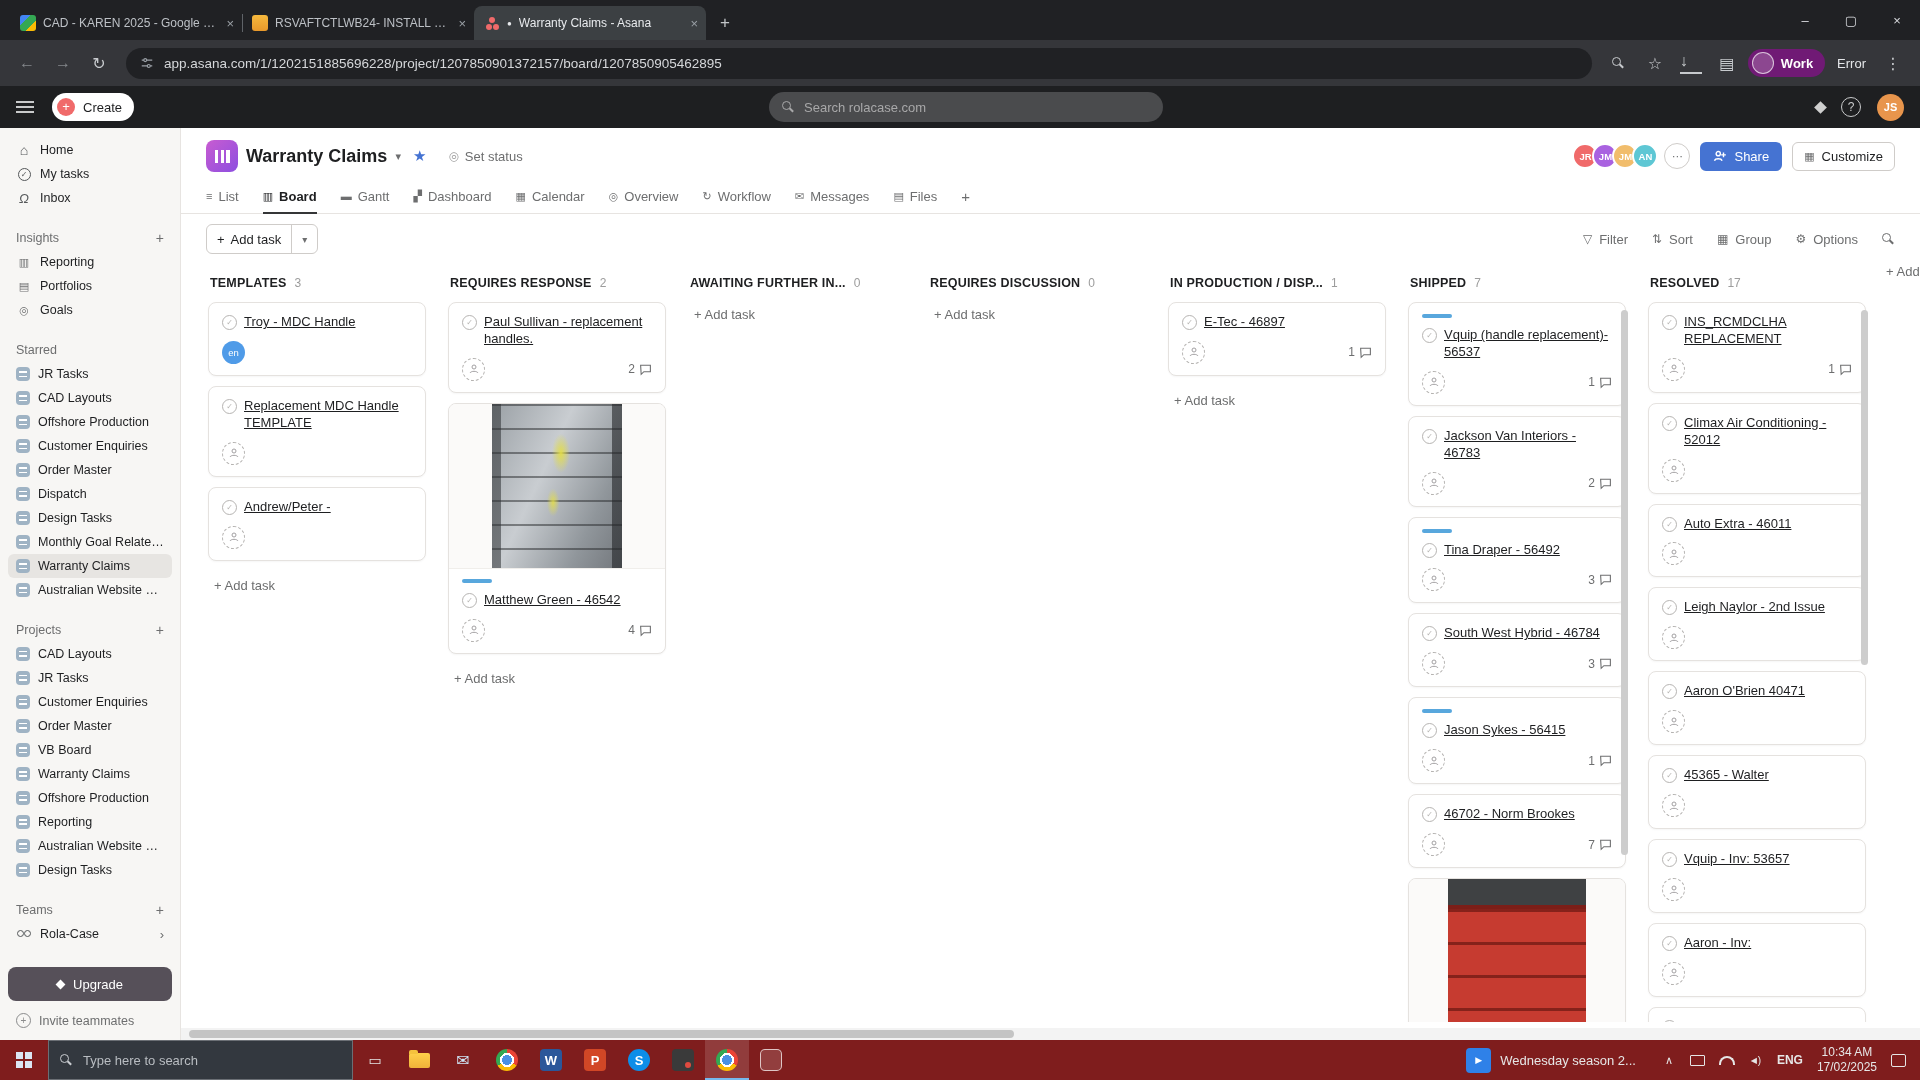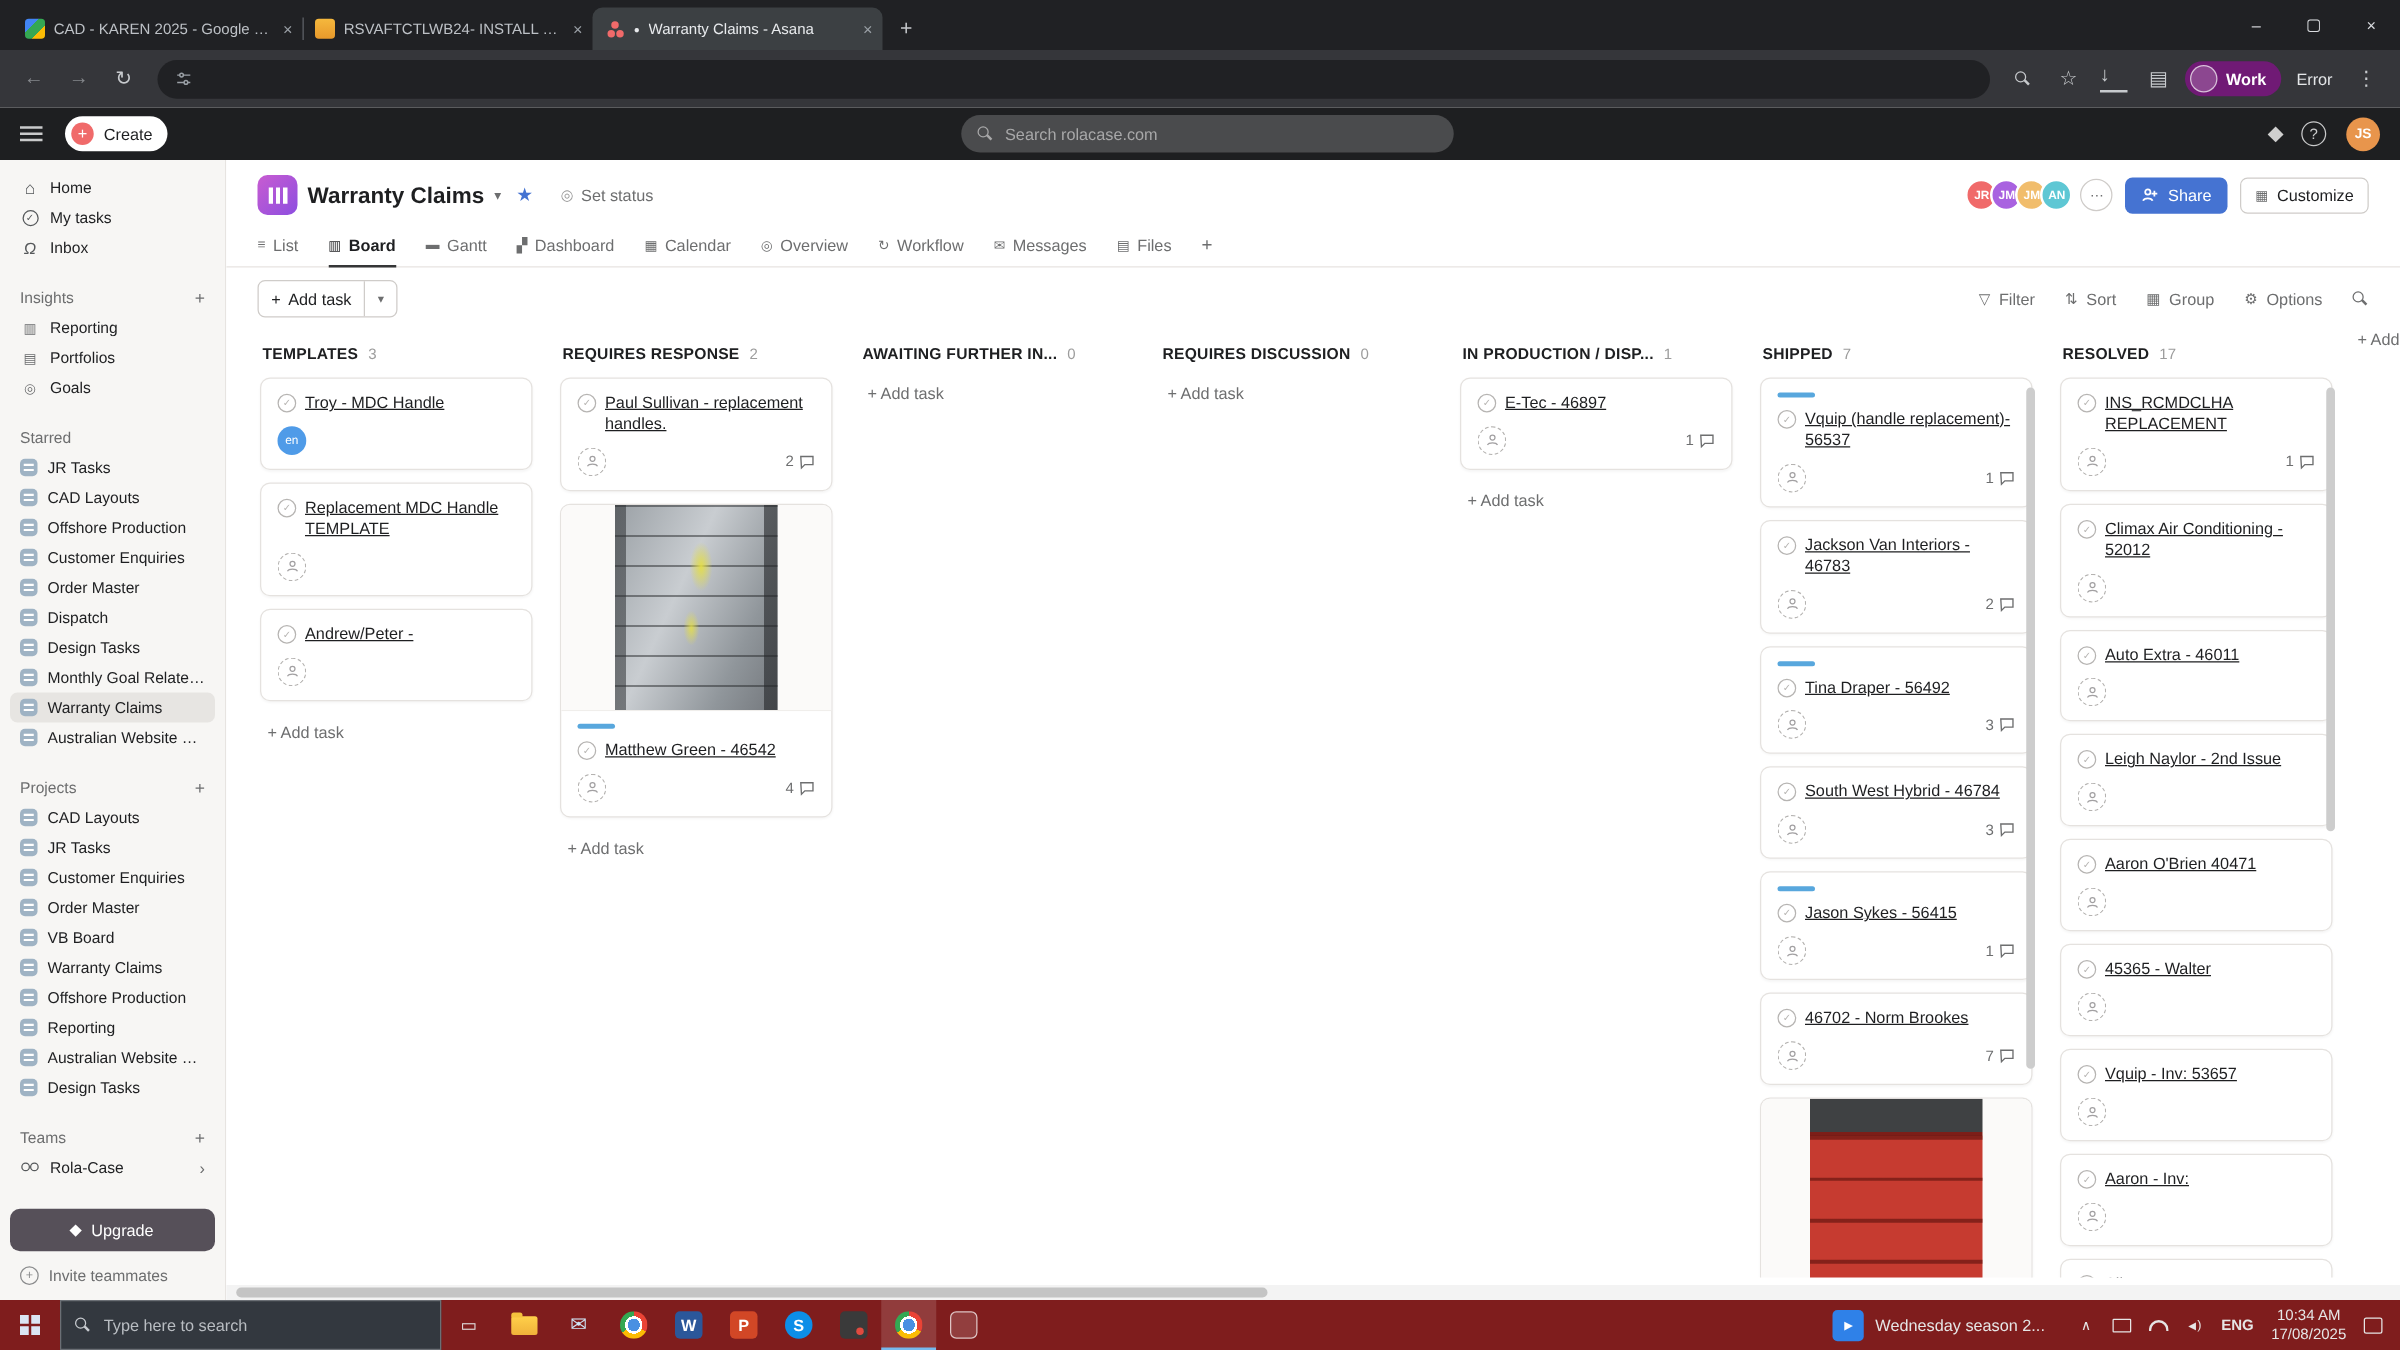--- a/index.html
+++ b/index.html
@@ -234,20 +234,21 @@
     <span class="nav-ic">→</span>
     <span class="nav-ic lite">↻</span>
     <div class="omnibox">
       <svg width="14" height="14" viewBox="0 0 24 24">
           <g stroke="#9aa0a6" stroke-width="2" fill="none">
             <path d="M3 7h18M3 17h18"></path>
             <circle cx="9" cy="7" r="2.5" fill="#202124"></circle>
             <circle cx="15" cy="17" r="2.5" fill="#202124"></circle>
           </g>
         </svg>
+      <span class="url">app.asana.com/1/1202151885696228/project/1207850901372157/board/1207850905462895</span>
     </div>
     <span class="nav-ic lite">
         <span class="mag"></span>
       </span>
     <span class="nav-ic lite">☆</span>
     <span class="nav-ic lite">
         <span class="dl">↓</span>
       </span>
     <span class="nav-ic lite">▤</span>
     <div class="profile-chip">
@@ -1145,19 +1146,19 @@
 
   <span class="tray-ic display"></span>
 
   <span class="tray-ic wifi"></span>
 
   <span class="tray-ic volume"></span>
 </span>
       <span class="tray-lang">ENG</span>
       <div class="tray-time">
         <div>10:34 AM</div>
-        <div>17/08/2025</div>
+        <div>17/02/2025</div>
       </div>
       <span class="ic-notif"></span>
     </div>
   </div>
 
 </div>
 
 </body></html>

